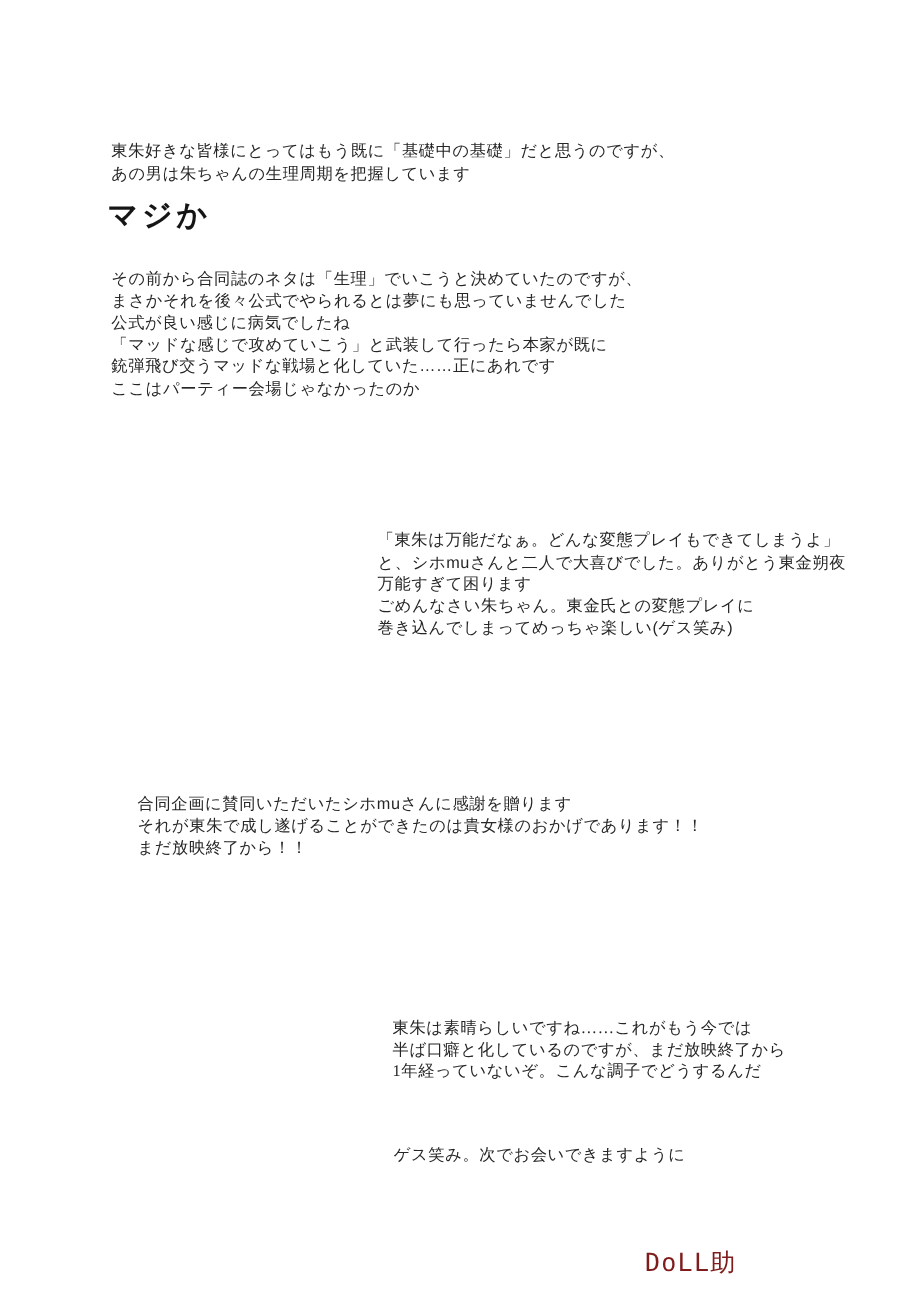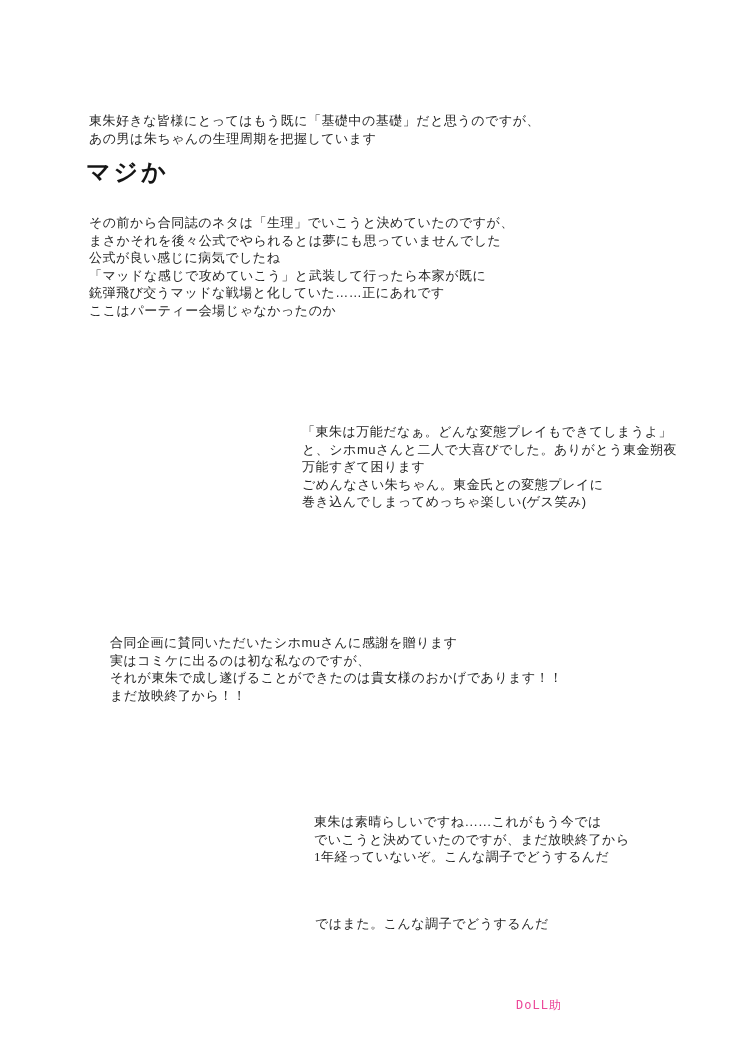--- a/index.html
+++ b/index.html
@@ -39,23 +39,23 @@
   .intro      { left: 89px;  top: 112px; }
   .main-para  { left: 89px;  top: 214px; }
   .quote-para { left: 302px; top: 423px; }
   .thanks-para{ left: 90px; top: 634px; margin-left: 20px; }
   .catch-para { left: 314px; top: 813px; font-family: Liberation Serif, serif; }
   .closing    { left: 315px; top: 915px; }
   .signature {
     position: absolute;
     left: 516px;
     top: 997px;
-    font-size: 12px;
+    font-size: 20px;
     letter-spacing: 1px;
-    color: #ec4899;
+    color: #7f1d1d;
     font-family: "DejaVu Sans Mono", "Liberation Mono", monospace;
   }
 </style>
 </head>
 <body>
 
 <div class="page">
 
   <div class="block intro">
     <div class="line">東朱好きな皆様にとってはもう既に「基礎中の基礎」だと思うのですが、</div>
@@ -76,30 +76,29 @@
     <div class="line">その前から合同誌のネタは「生理」でいこうと決めていたのですが、</div>
     <div class="line">まさかそれを後々公式でやられるとは夢にも思っていませんでした</div>
     <div class="line">公式が良い感じに病気でしたね</div>
     <div class="line">「マッドな感じで攻めていこう」と武装して行ったら本家が既に</div>
     <div class="line">銃弾飛び交うマッドな戦場と化していた……正にあれです</div>
     <div class="line">ここはパーティー会場じゃなかったのか</div>
   </div>
 
   <div class="block thanks-para">
     <div class="line">合同企画に賛同いただいたシホmuさんに感謝を贈ります</div>
-    <div class="line">実はコミケに出るのは初な私なのですが、</div>
     <div class="line">それが東朱で成し遂げることができたのは貴女様のおかげであります！！</div>
     <div class="line">まだ放映終了から！！</div>
   </div>
 
   <div class="block catch-para">
     <div class="line">東朱は素晴らしいですね……これがもう今では</div>
-    <div class="line">でいこうと決めていたのですが、まだ放映終了から</div>
+    <div class="line">半ば口癖と化しているのですが、まだ放映終了から</div>
     <div class="line">1年経っていないぞ。こんな調子でどうするんだ</div>
   </div>
 
   <div class="block closing">
-    <div class="line">ではまた。こんな調子でどうするんだ</div>
+    <div class="line">ゲス笑み。次でお会いできますように</div>
   </div>
 
   <div class="signature">DoLL助</div>
 
 </div>
 
 </body></html>

